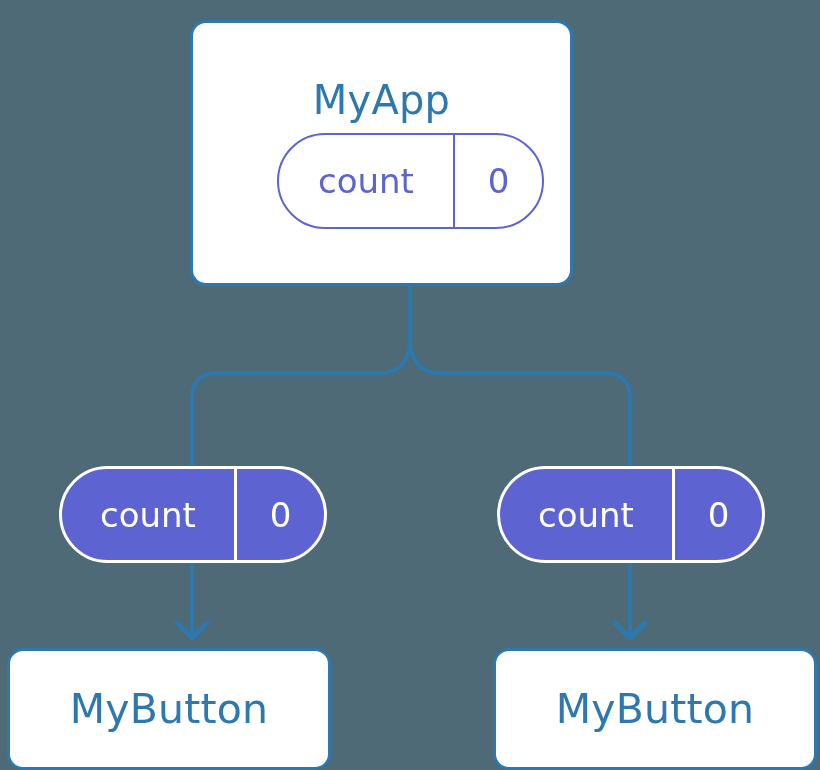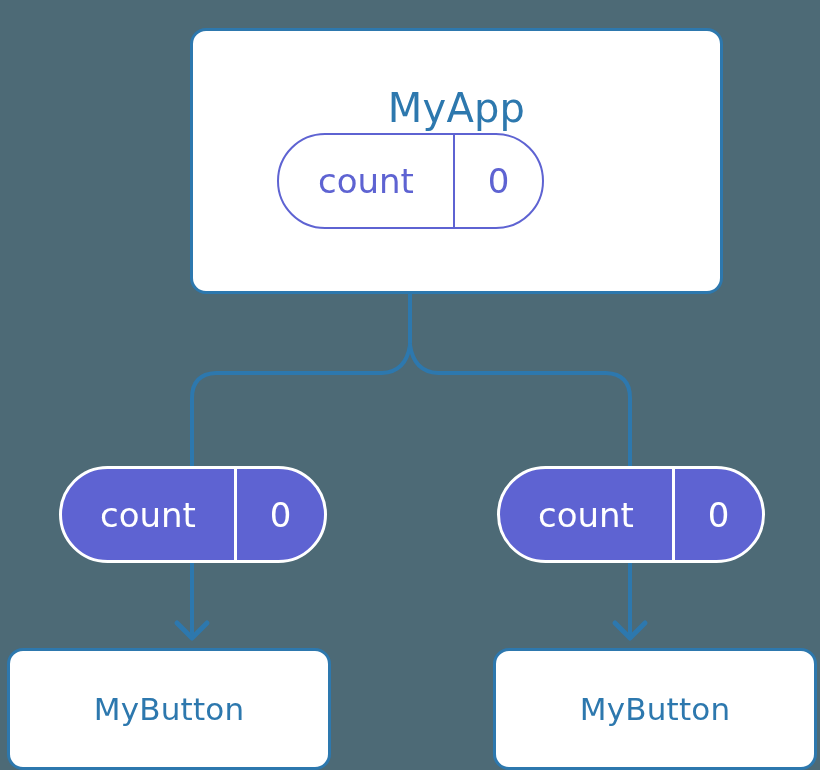--- a/index.html
+++ b/index.html
@@ -47,43 +47,43 @@
     color: #2d78ae;
     font-family: "DejaVu Sans", sans-serif;
     font-weight: 400;
     letter-spacing: 0.2px;
     white-space: nowrap;
   }
 
   
   #app-box {
     left: 190px;
-    top: 28px;
-    width: 533px;
+    top: 20px;
+    width: 383px;
     height: 266px;
   }
   #app-title {
     top: 54px;
     font-size: 40px;
     line-height: 46px;
   }
 
   
   .button-box {
     top: 648px;
     width: 324px;
     height: 122px;
     border-bottom-left-radius: 16px;
     border-bottom-right-radius: 16px;
   }
   #button-box-left  { left: 7px; }
   #button-box-right { left: 493px; }
   .button-title {
     top: 36px;
-    font-size: 31px;
+    font-size: 41px;
     line-height: 44px;
   }
 
   
   .pill {
     position: absolute;
     display: flex;
     align-items: stretch;
     box-sizing: border-box;
     border-radius: 999px;

